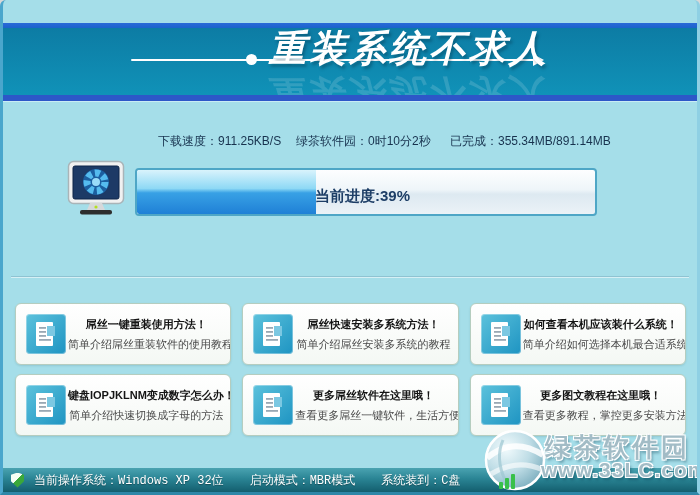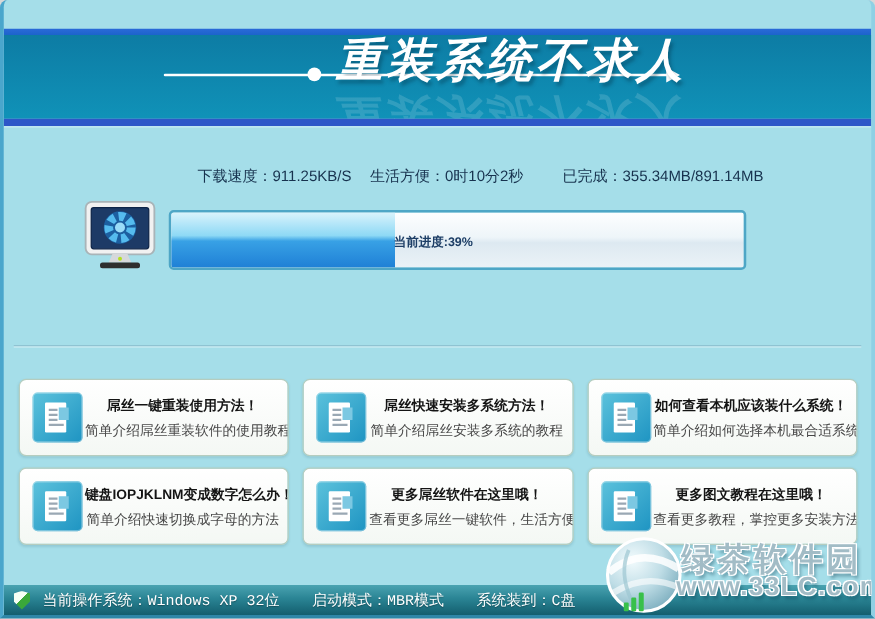--- a/index.html
+++ b/index.html
@@ -33,21 +33,21 @@
   .hdr-strip{position:absolute;left:0;top:95px;width:100%;height:6px;background:#2d57c8;}
   
   .panel{position:absolute;left:0;top:101px;width:100%;height:370px;background:#a5dee9;border-top:1px solid #c9ecf4;box-sizing:border-box;}
   .stat{position:absolute;top:31px;font-size:12px;color:#17324e;white-space:nowrap;}
   .stat-speed{left:155px;} .stat-time{left:293px;} .stat-done{left:447px;}
   .monitor{position:absolute;left:64px;top:58px;}
   .pbar{position:absolute;left:132px;top:66px;width:462px;height:48px;border:2px solid #4ea6c6;border-radius:4px;
         background:linear-gradient(180deg,#fdfeff 0%,#eef5f9 45%,#dde9f1 55%,#ebf2f7 100%);box-sizing:border-box;overflow:hidden;}
   .pfill{position:absolute;left:0;top:0;height:100%;border-radius:2px 0 0 2px;
          background:linear-gradient(180deg,#d9f3fc 0%,#8ed9f5 42%,#38a1e5 52%,#1f80d6 100%);}
-  .plabel{position:absolute;left:178px;top:17px;font-size:10px;color:#1d3e66;font-weight:bold;white-space:nowrap;}
+  .plabel{position:absolute;left:178px;top:17px;font-size:15px;color:#1d3e66;font-weight:bold;white-space:nowrap;}
   .divider{position:absolute;left:8px;right:8px;top:174px;height:1px;background:#8fc3d2;box-shadow:0 1px 0 rgba(255,255,255,.55);}
   
   .cards{position:absolute;left:12px;right:11px;top:201px;display:grid;grid-template-columns:repeat(3,1fr);
          grid-auto-rows:62px;column-gap:11px;row-gap:9px;}
   .card{background:linear-gradient(180deg,#ffffff 0%,#f4f8f4 100%);border:1px solid #b5cdbf;border-radius:6px;
         display:flex;align-items:center;padding:0 4px 0 10px;box-sizing:border-box;cursor:pointer;
         box-shadow:0 1px 2px rgba(40,90,100,.15);overflow:hidden;}
   .card-ico{flex:0 0 40px;width:40px;height:40px;border-radius:4px;background:linear-gradient(135deg,#5cc2dc 0%,#1e94c2 100%);
             display:flex;align-items:center;justify-content:center;box-shadow:inset 0 0 0 1px rgba(255,255,255,.35);}
   .card-text{flex:1;text-align:center;min-width:0;padding:0 2px;}
@@ -97,21 +97,21 @@
     <div class="hdr-line"></div>
     <div class="hdr-dot"></div>
     <div class="hdr-arrow"></div>
     <div class="slogan">重装系统不求人</div>
     <div class="slogan-ref">重装系统不求人</div>
   </div>
   <div class="hdr-strip"></div>
 
   <div class="panel">
     <div class="stat stat-speed">下载速度：911.25KB/S</div>
-    <div class="stat stat-time">生活方便：0时10分2秒</div>
+    <div class="stat stat-time">绿茶软件园：0时10分2秒</div>
     <div class="stat stat-done">已完成：355.34MB/891.14MB</div>
 
     <div class="monitor">
       <svg width="58" height="56" viewBox="0 0 58 56">
         <rect x="1.5" y="1.5" width="55" height="42" rx="5" fill="#f1f1f1" stroke="#a9b4b8" stroke-width="1.5"></rect>
         <rect x="6" y="6" width="46" height="33" rx="2" fill="#1d3a66"></rect>
         <rect x="6" y="6" width="46" height="33" rx="2" fill="none" stroke="#0e2448" stroke-width="1"></rect>
         <circle cx="29" cy="22" r="13" fill="#1c5fa0"></circle>
         <circle cx="29" cy="22" r="9" fill="none" stroke="#55bbee" stroke-width="7" stroke-dasharray="5 3.2"></circle>
         <circle cx="29" cy="22" r="4" fill="#9adcf8"></circle>

